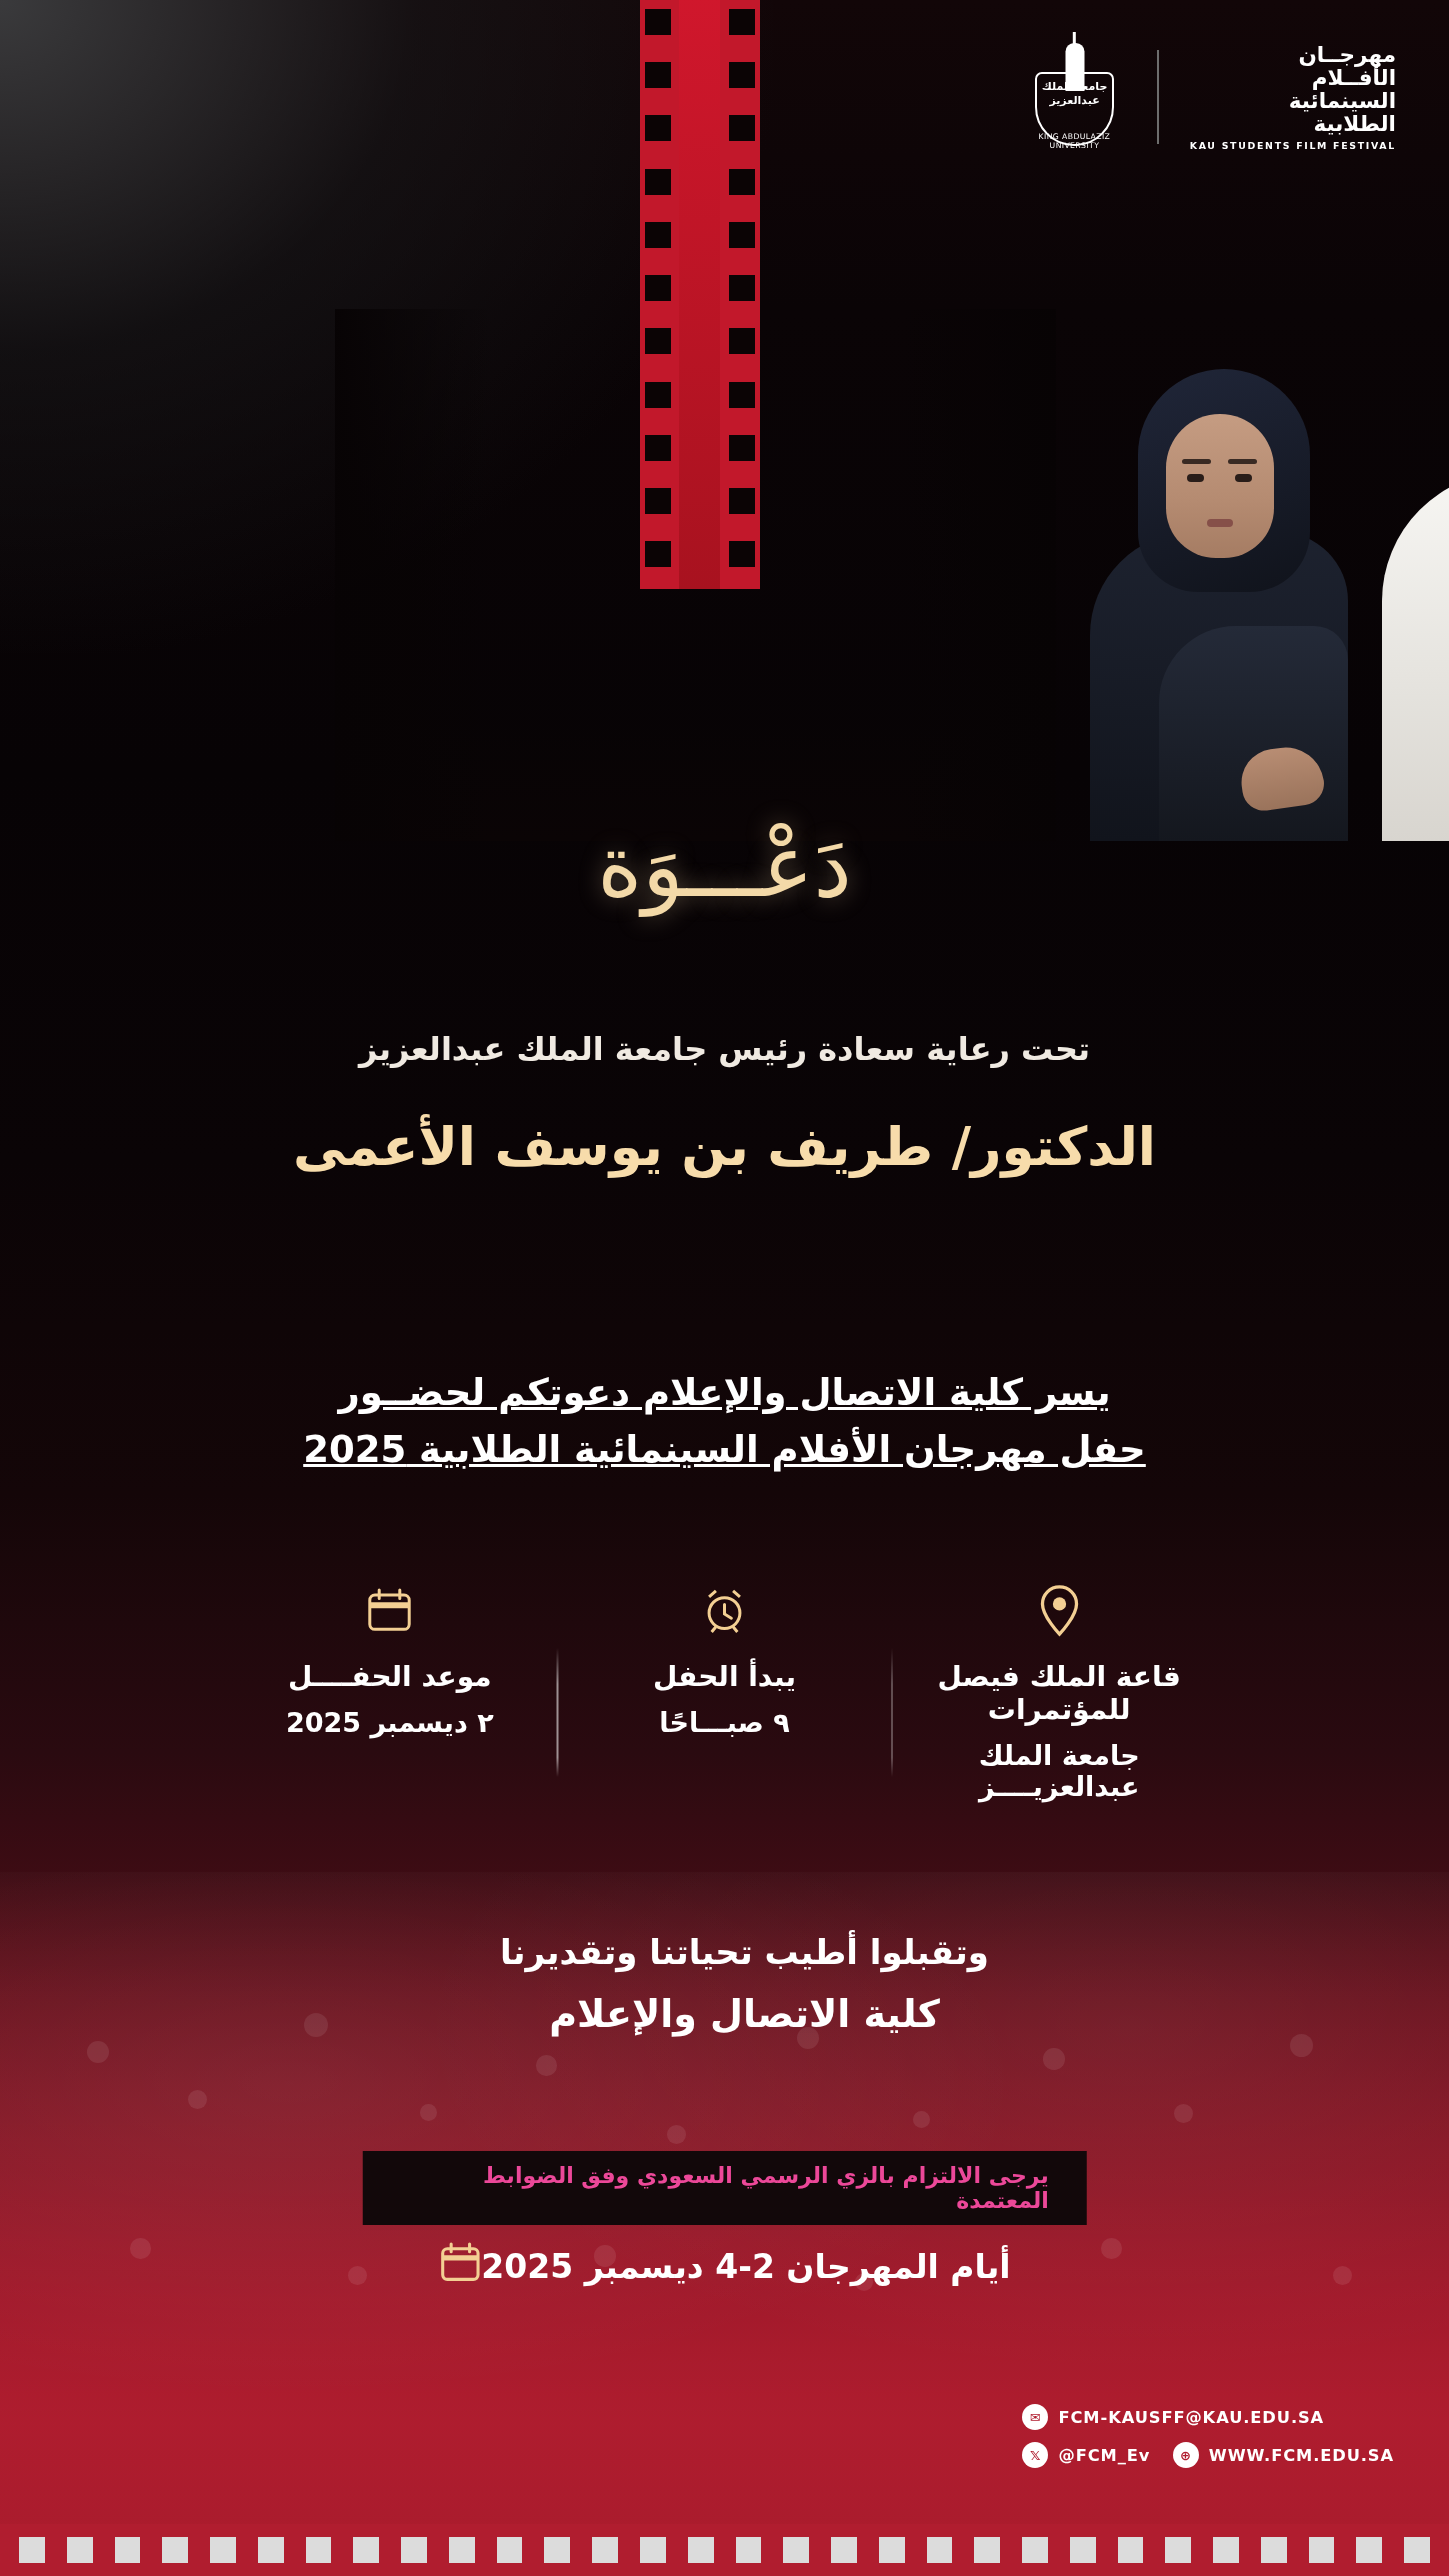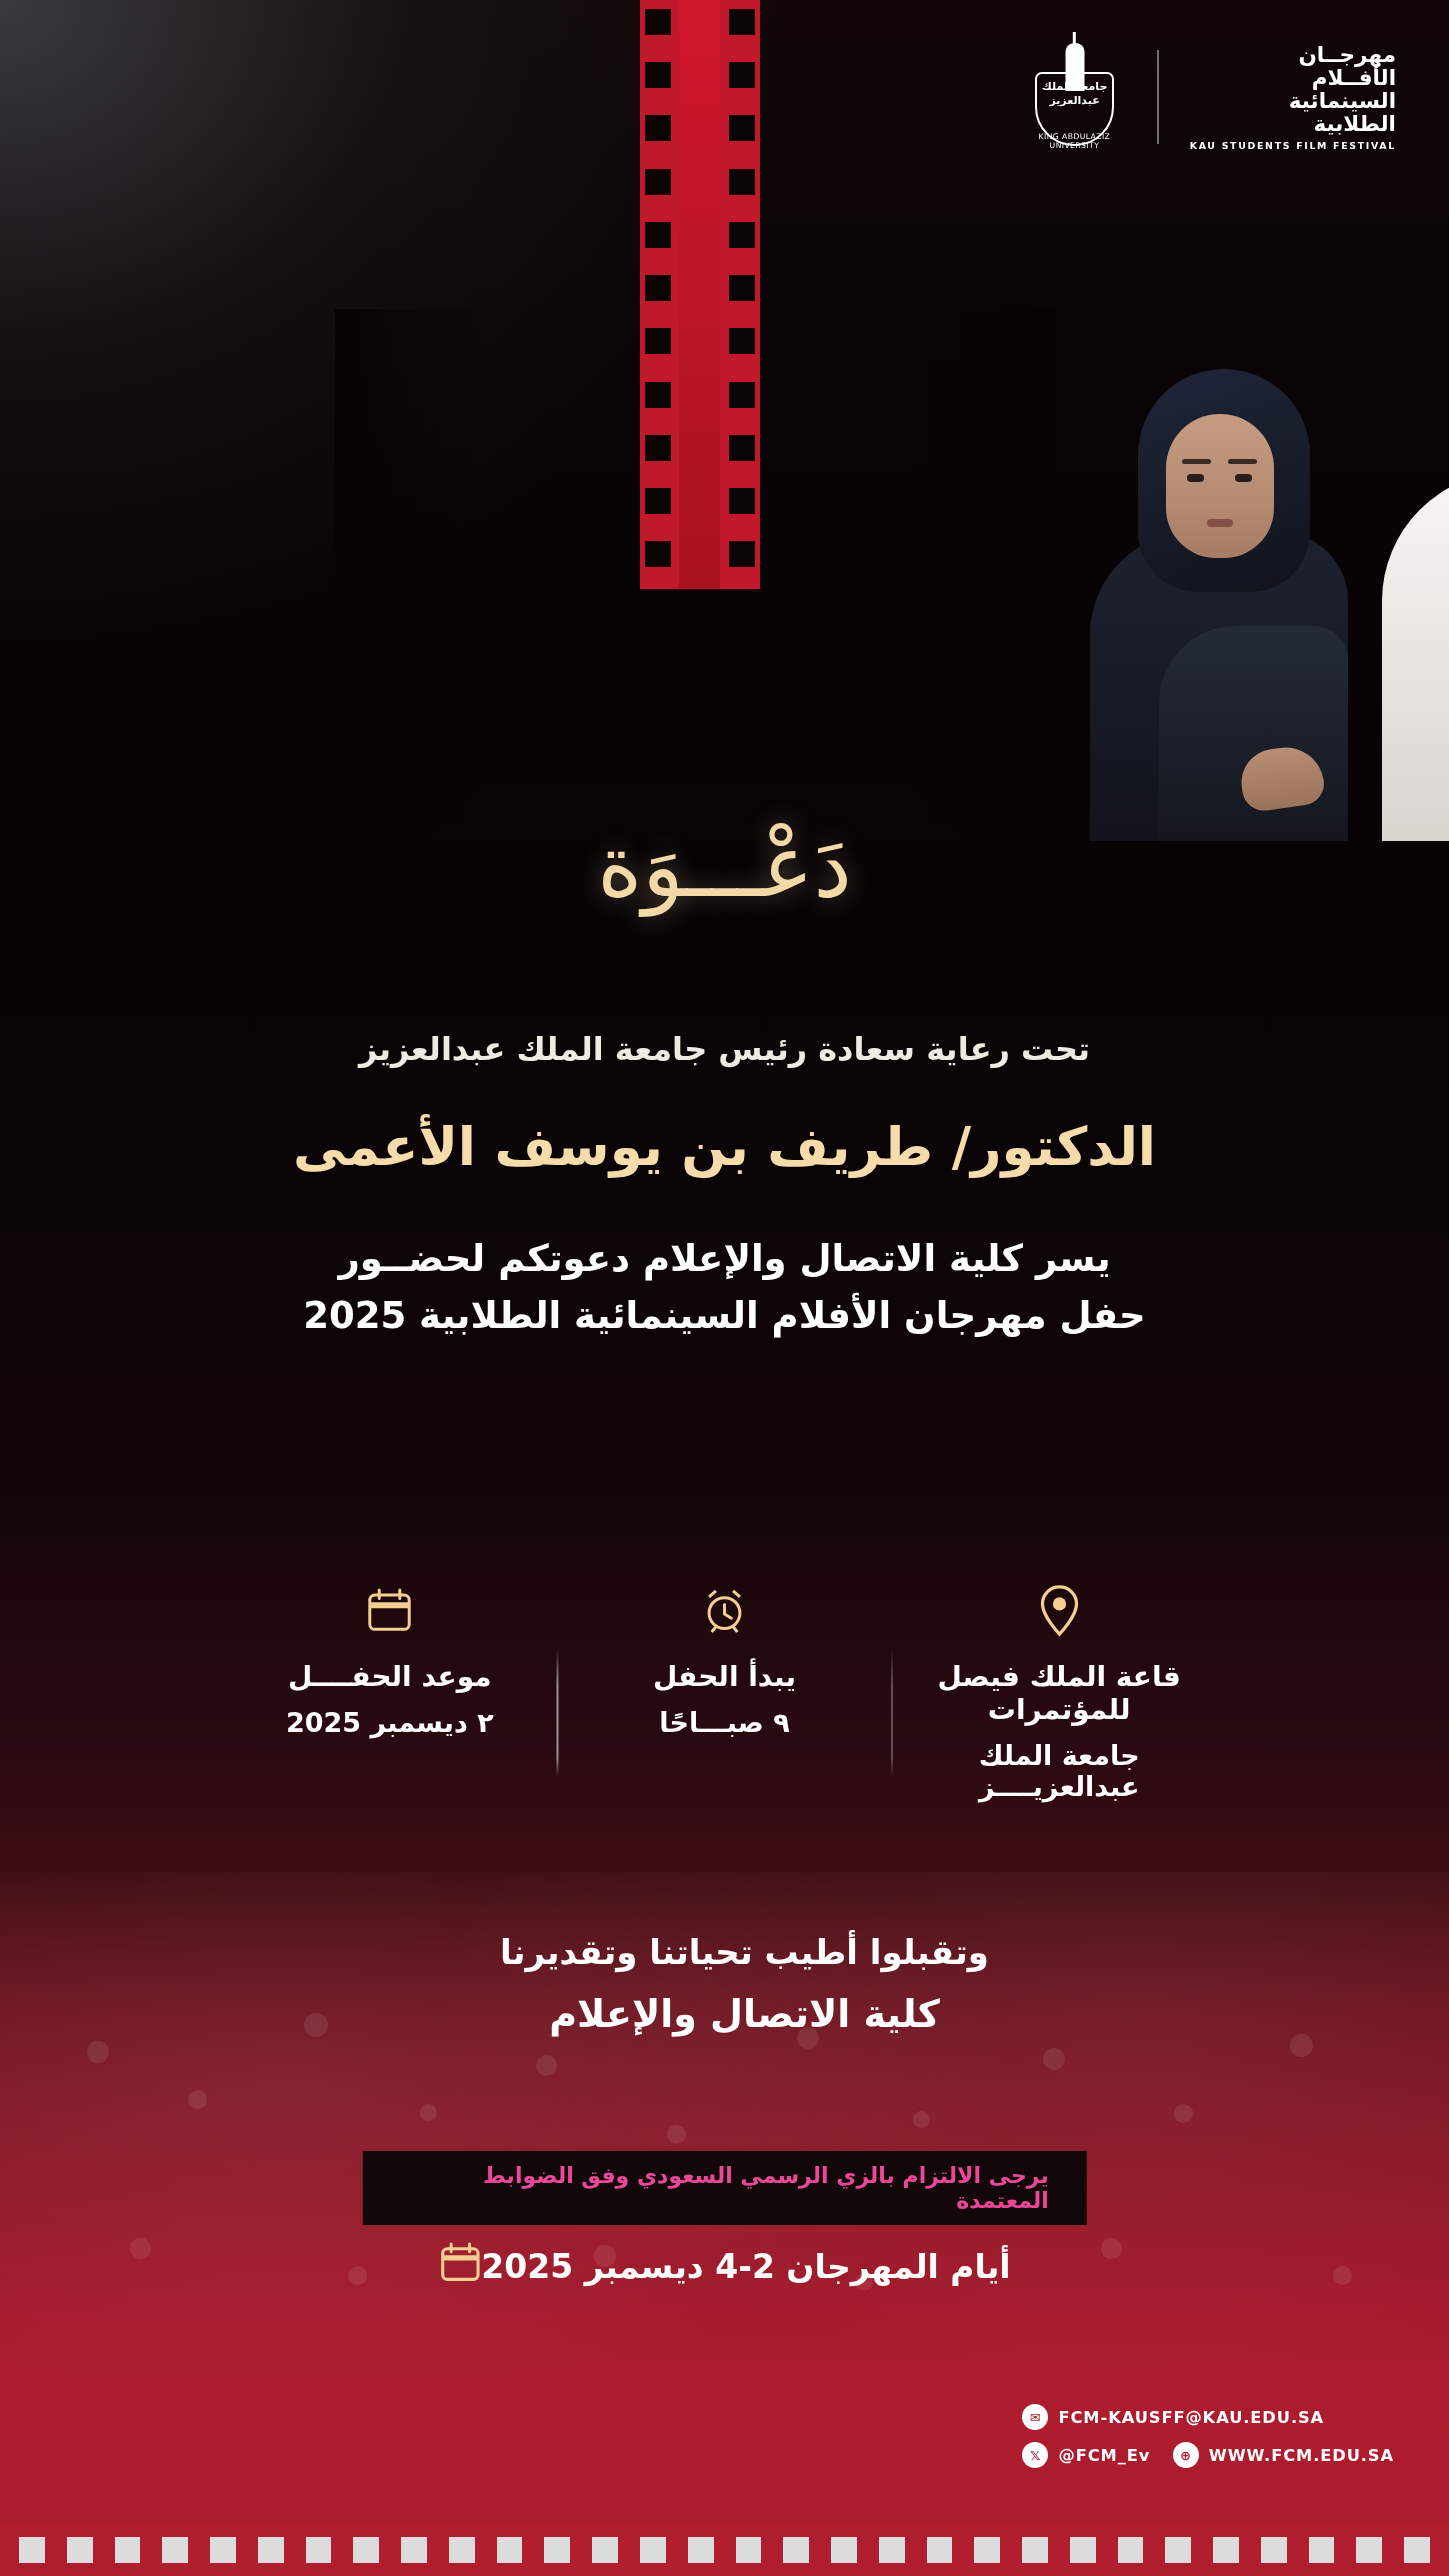--- a/index.html
+++ b/index.html
@@ -140,21 +140,21 @@
     text-shadow: 0 0 24px rgba(243,217,168,0.35);
   }
 
   
   .txt-block { position: absolute; left: 0; width: 100%; text-align: center; color: #fff; }
   .line-1 { top: 1030px; font-size: 32px; font-weight: bold; color: #f0eae2; letter-spacing: 0.4px; }
   .line-2 {
     top: 1116px; font-size: 53px; font-weight: bold;
     color: #f7dcab;
   }
-  .line-3 { top: 1230px; font-size: 37px; font-weight: bold; line-height: 1.55; color: #fff; }
+  .line-3 { top: 1364px; font-size: 37px; font-weight: bold; line-height: 1.55; color: #fff; text-decoration: underline; }
 
   
   .info-row {
     position: absolute; top: 1571px; left: 50%; transform: translateX(-50%);
     width: 1013px; display: flex; direction: rtl; justify-content: center; align-items: flex-start;
   }
   .info-col { width: 309px; text-align: center; position: relative; }
   .info-icon { height: 79px; display: flex; align-items: center; justify-content: center; }
   .info-icon svg { width: 48px; height: 53px; }
   .info-l1 { color: #fff; font-size: 28px; font-weight: bold; margin-top: 10.3px; }

